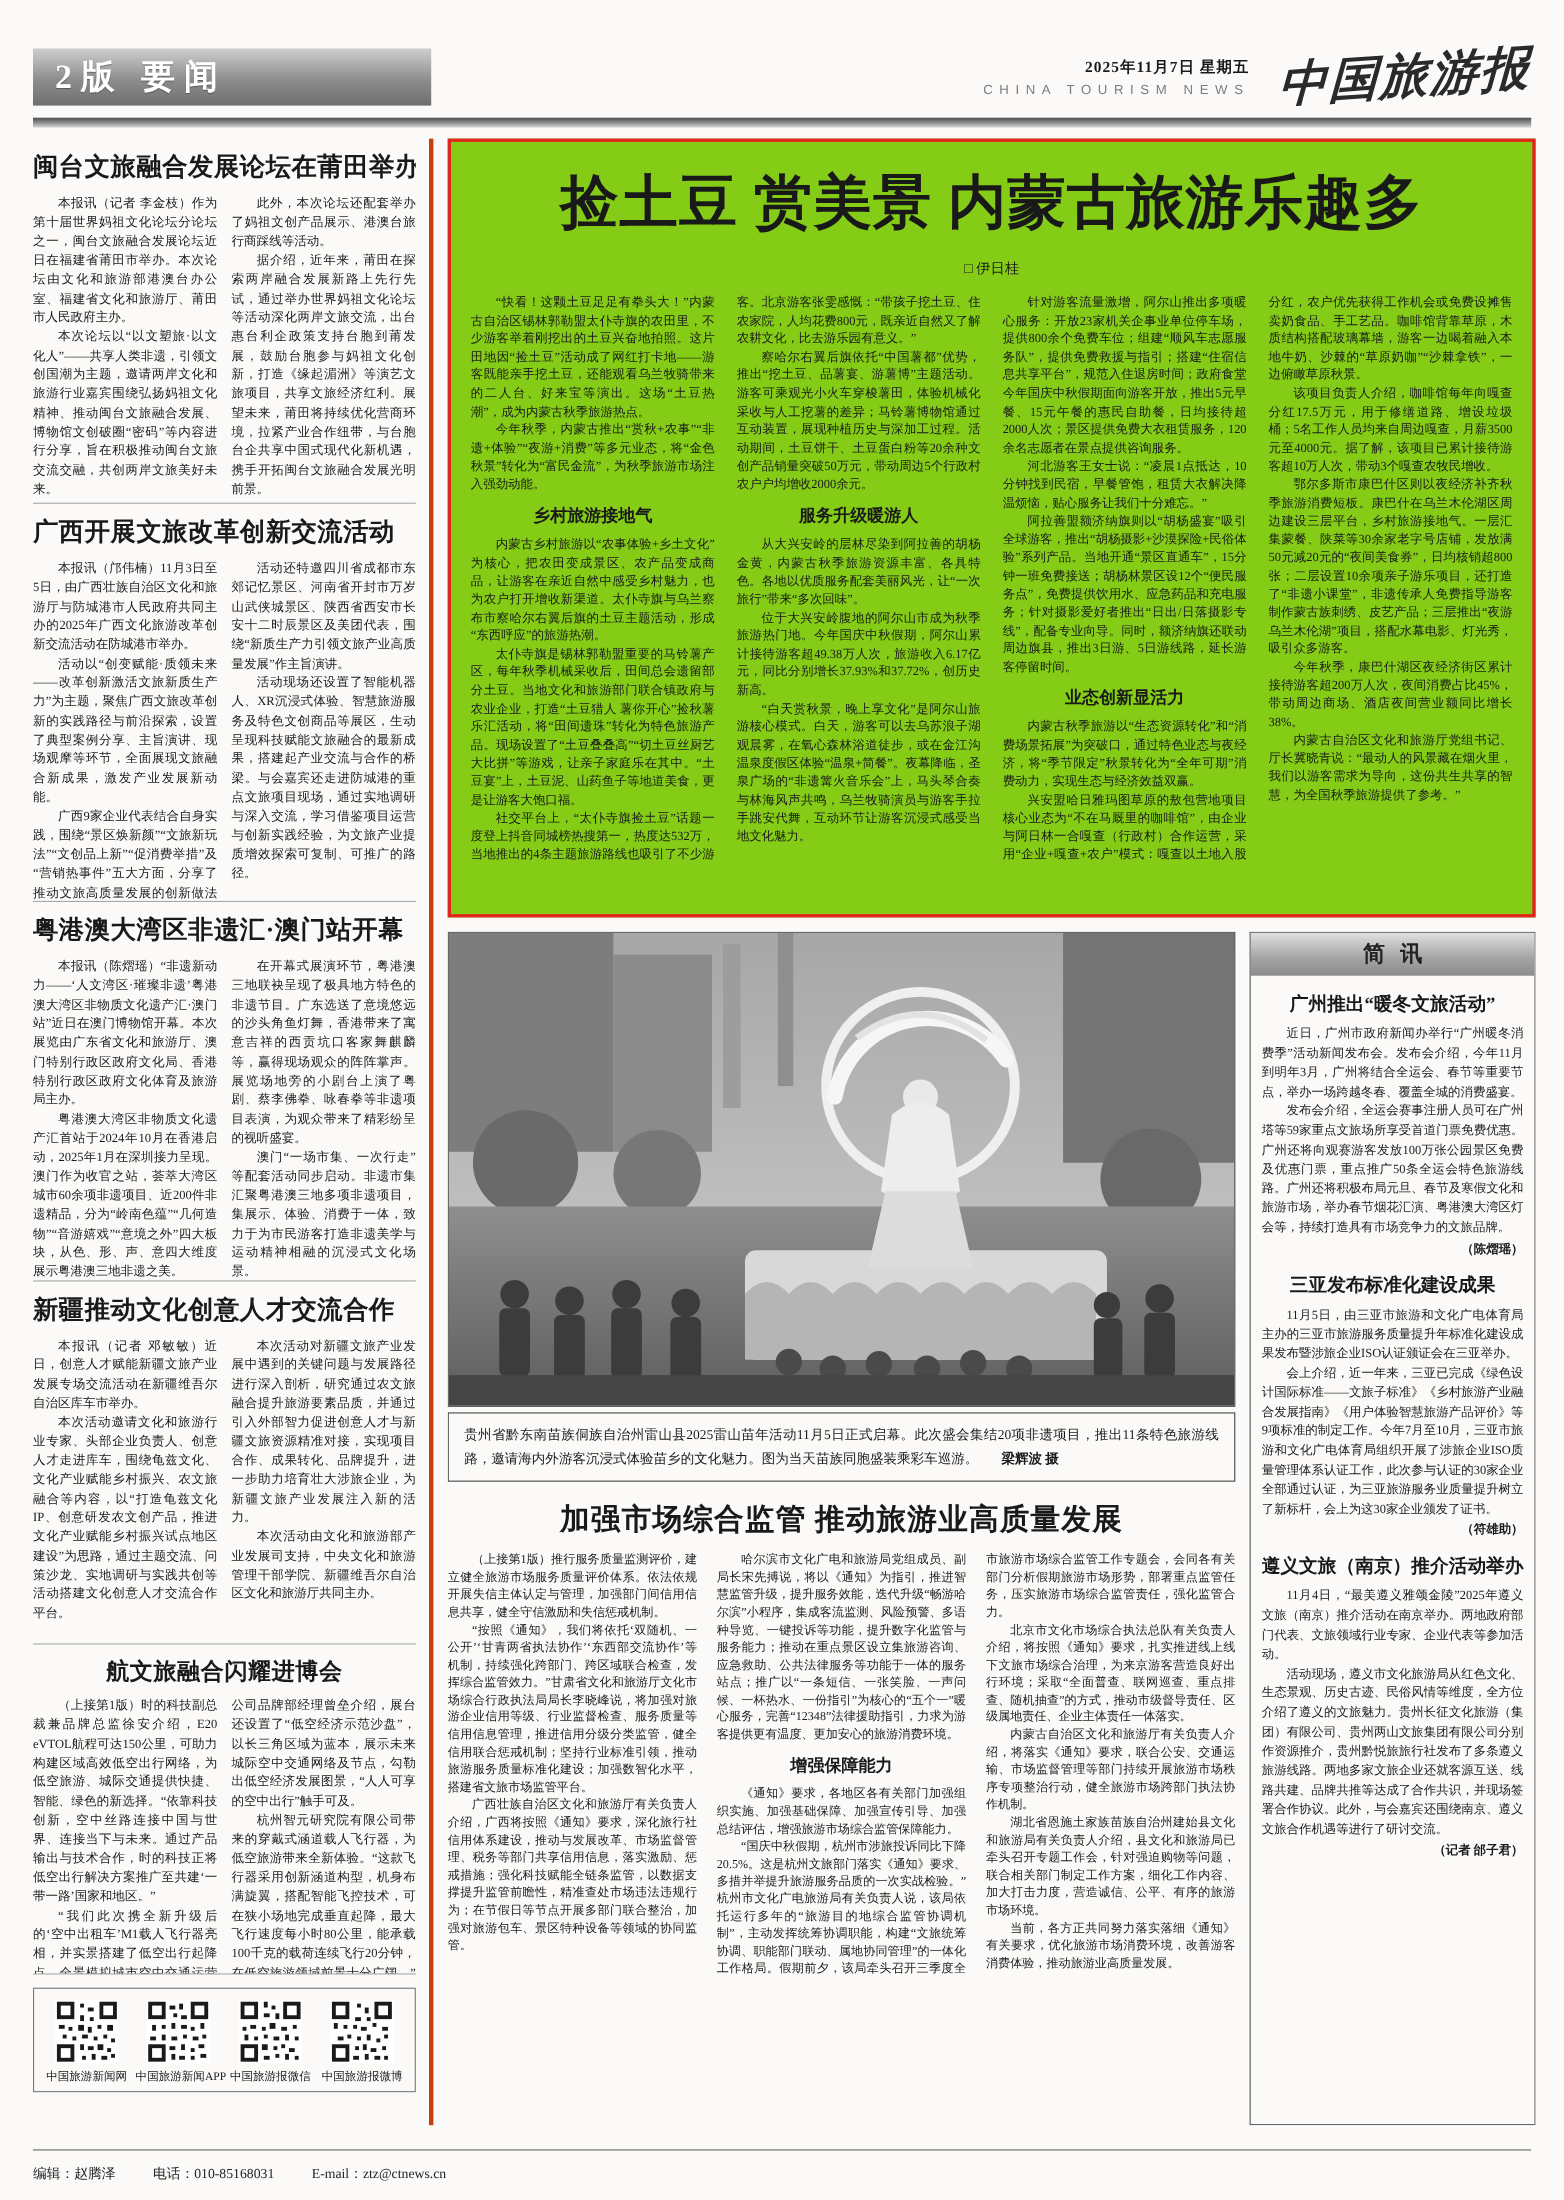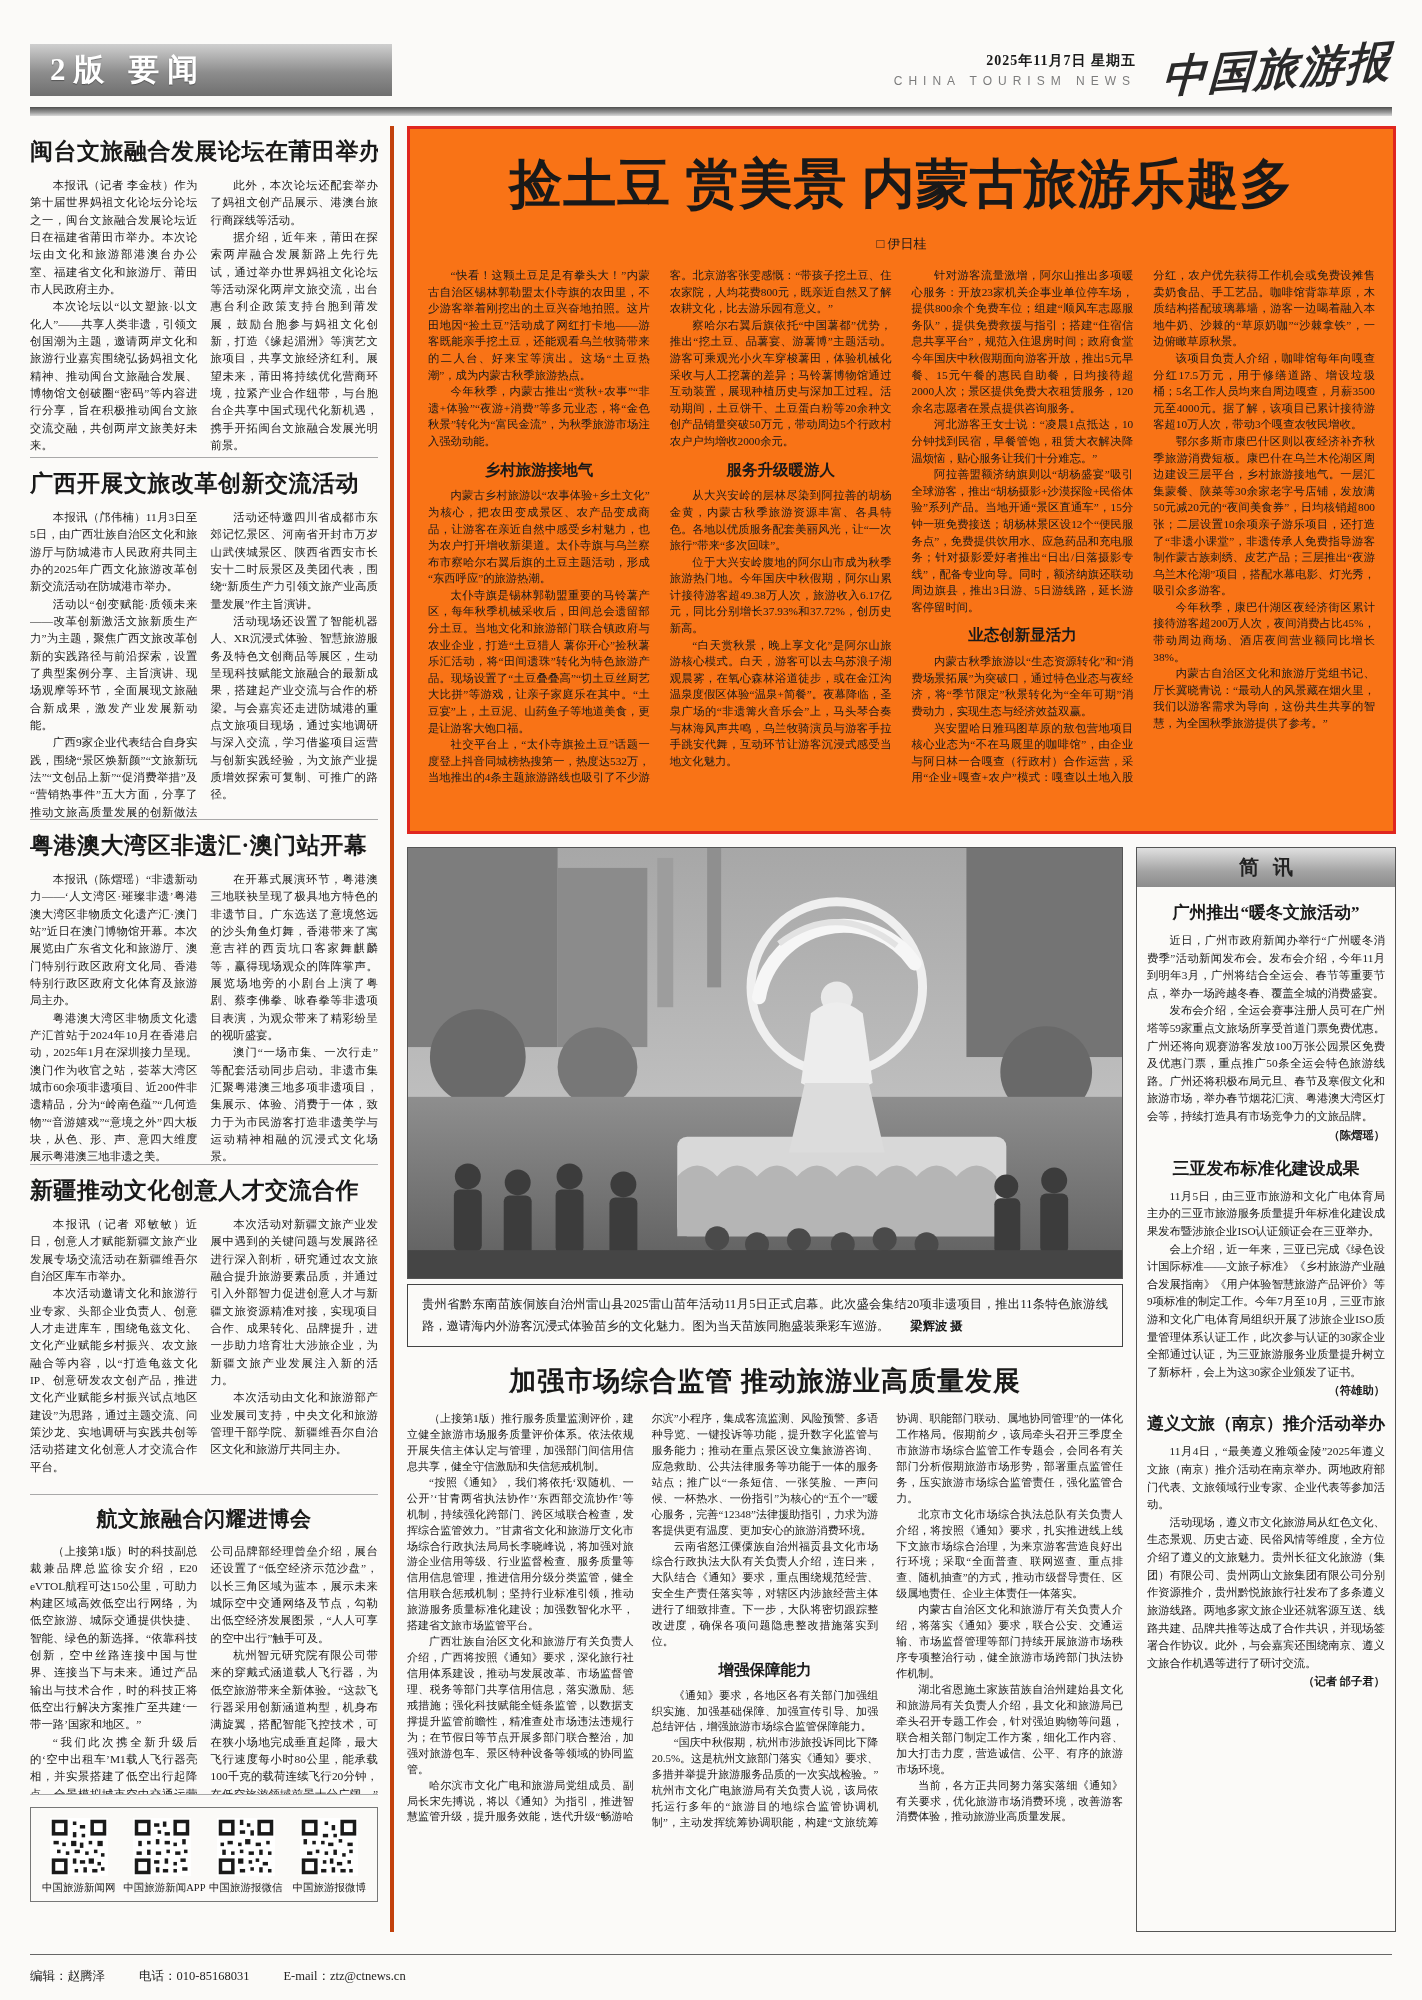--- a/index.html
+++ b/index.html
@@ -36,21 +36,21 @@
   .cols2 { column-count:2; column-gap:13px; font-size:11.4px; line-height:1.52; text-align:justify; }
   .cols2 p, .cols3 p, .cols4 p, .paras p { text-indent:2em; }
 
   
   .qr-box { border:1px solid #777; margin-top:12px; padding:10px 6px 6px; display:flex; justify-content:space-around; }
   .qr-item { width:78px; text-align:center; }
   .qr-item svg { width:58px; height:58px; display:block; margin:0 auto 5px; }
   .qr-label { font-size:10.5px; white-space:nowrap; }
 
   
-  .feature { border:3px solid #e0261f; padding:12px 18px 10px; height:708px; overflow:hidden; background:#f97316; }
+  .feature { border:3px solid #e0261f; padding:12px 18px 10px; height:708px; overflow:hidden; background:#84cc16; }
   .feature h1 { text-align:center; font-size:53px; font-weight:900; letter-spacing:1px; margin:8px 0 14px; }
   .byline { text-align:center; font-size:13px; margin-bottom:14px; }
   .cols4 { column-count:4; column-gap:20px; font-size:11.3px; line-height:1.47;
            text-align:justify; height:560px; overflow:hidden; }
   .subhead { text-align:center; font-size:15.5px; font-weight:bold; margin:9px 0 6px;
              font-family:"Liberation Sans",sans-serif; }
 
   
   .lower { display:flex; gap:13px; margin-top:13px; flex:1; overflow:hidden; }
   .lower-left { width:716px; flex:none; }
@@ -411,21 +411,20 @@
           </div>
 
           <div class="market">
             <h2>加强市场综合监管 推动旅游业高质量发展</h2>
             <div class="cols3">
               <div class="paras">
                   <p>（上接第1版）推行服务质量监测评价，建立健全旅游市场服务质量评价体系。依法依规开展失信主体认定与管理，加强部门间信用信息共享，健全守信激励和失信惩戒机制。</p>
                   <p>“按照《通知》，我们将依托‘双随机、一公开’‘甘青两省执法协作’‘东西部交流协作’等机制，持续强化跨部门、跨区域联合检查，发挥综合监管效力。”甘肃省文化和旅游厅文化市场综合行政执法局局长李晓峰说，将加强对旅游企业信用等级、行业监督检查、服务质量等信用信息管理，推进信用分级分类监管，健全信用联合惩戒机制；坚持行业标准引领，推动旅游服务质量标准化建设；加强数智化水平，搭建省文旅市场监管平台。</p>
                   <p>广西壮族自治区文化和旅游厅有关负责人介绍，广西将按照《通知》要求，深化旅行社信用体系建设，推动与发展改革、市场监督管理、税务等部门共享信用信息，落实激励、惩戒措施；强化科技赋能全链条监管，以数据支撑提升监管前瞻性，精准查处市场违法违规行为；在节假日等节点开展多部门联合整治，加强对旅游包车、景区特种设备等领域的协同监管。</p>
                   <p>哈尔滨市文化广电和旅游局党组成员、副局长宋先搏说，将以《通知》为指引，推进智慧监管升级，提升服务效能，迭代升级“畅游哈尔滨”小程序，集成客流监测、风险预警、多语种导览、一键投诉等功能，提升数字化监管与服务能力；推动在重点景区设立集旅游咨询、应急救助、公共法律服务等功能于一体的服务站点；推广以“一条短信、一张笑脸、一声问候、一杯热水、一份指引”为核心的“五个一”暖心服务，完善“12348”法律援助指引，力求为游客提供更有温度、更加安心的旅游消费环境。</p>
-                  <p>云南省怒江傈僳族自治州福贡县文化市场综合行政执法大队有关负责人介绍，连日来，大队结合《通知》要求，重点围绕规范经营、安全生产责任落实等，对辖区内涉旅经营主体进行了细致排查。下一步，大队将密切跟踪整改进度，确保各项问题隐患整改措施落实到位。</p>
                 </div>
               <div class="subhead">增强保障能力</div>
               <div class="paras">
                   <p>《通知》要求，各地区各有关部门加强组织实施、加强基础保障、加强宣传引导、加强总结评估，增强旅游市场综合监管保障能力。</p>
                   <p>“国庆中秋假期，杭州市涉旅投诉同比下降20.5%。这是杭州文旅部门落实《通知》要求、多措并举提升旅游服务品质的一次实战检验。”杭州市文化广电旅游局有关负责人说，该局依托运行多年的“旅游目的地综合监管协调机制”，主动发挥统筹协调职能，构建“文旅统筹协调、职能部门联动、属地协同管理”的一体化工作格局。假期前夕，该局牵头召开三季度全市旅游市场综合监管工作专题会，会同各有关部门分析假期旅游市场形势，部署重点监管任务，压实旅游市场综合监管责任，强化监管合力。</p>
                   <p>北京市文化市场综合执法总队有关负责人介绍，将按照《通知》要求，扎实推进线上线下文旅市场综合治理，为来京游客营造良好出行环境；采取“全面普查、联网巡查、重点排查、随机抽查”的方式，推动市级督导责任、区级属地责任、企业主体责任一体落实。</p>
                   <p>内蒙古自治区文化和旅游厅有关负责人介绍，将落实《通知》要求，联合公安、交通运输、市场监督管理等部门持续开展旅游市场秩序专项整治行动，健全旅游市场跨部门执法协作机制。</p>
                   <p>湖北省恩施土家族苗族自治州建始县文化和旅游局有关负责人介绍，县文化和旅游局已牵头召开专题工作会，针对强迫购物等问题，联合相关部门制定工作方案，细化工作内容、加大打击力度，营造诚信、公平、有序的旅游市场环境。</p>
                   <p>当前，各方正共同努力落实落细《通知》有关要求，优化旅游市场消费环境，改善游客消费体验，推动旅游业高质量发展。</p>
                 </div>

